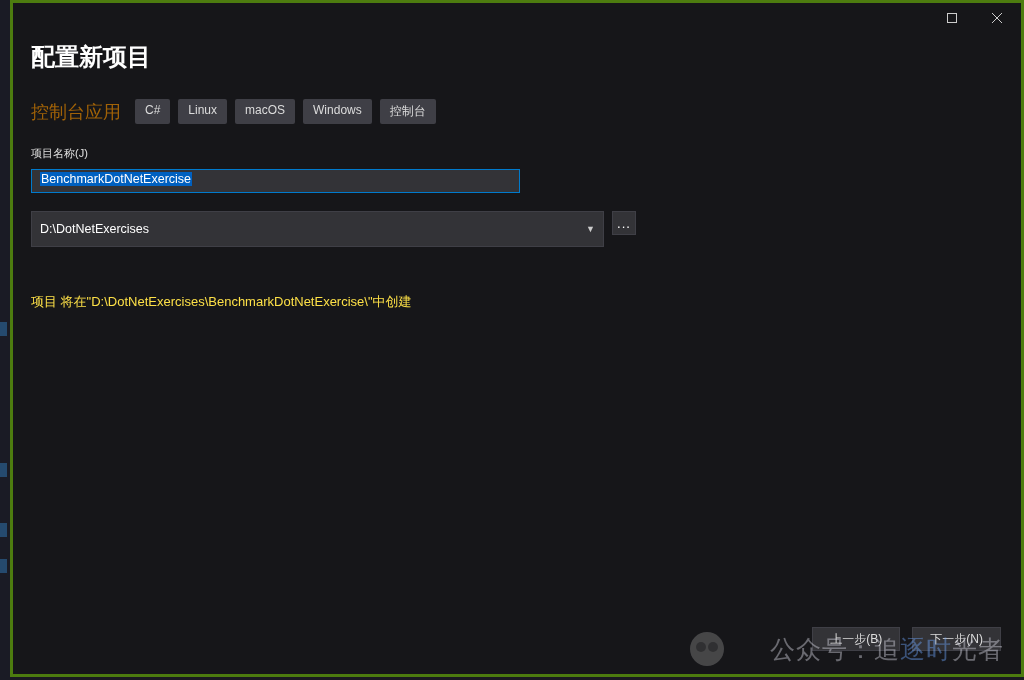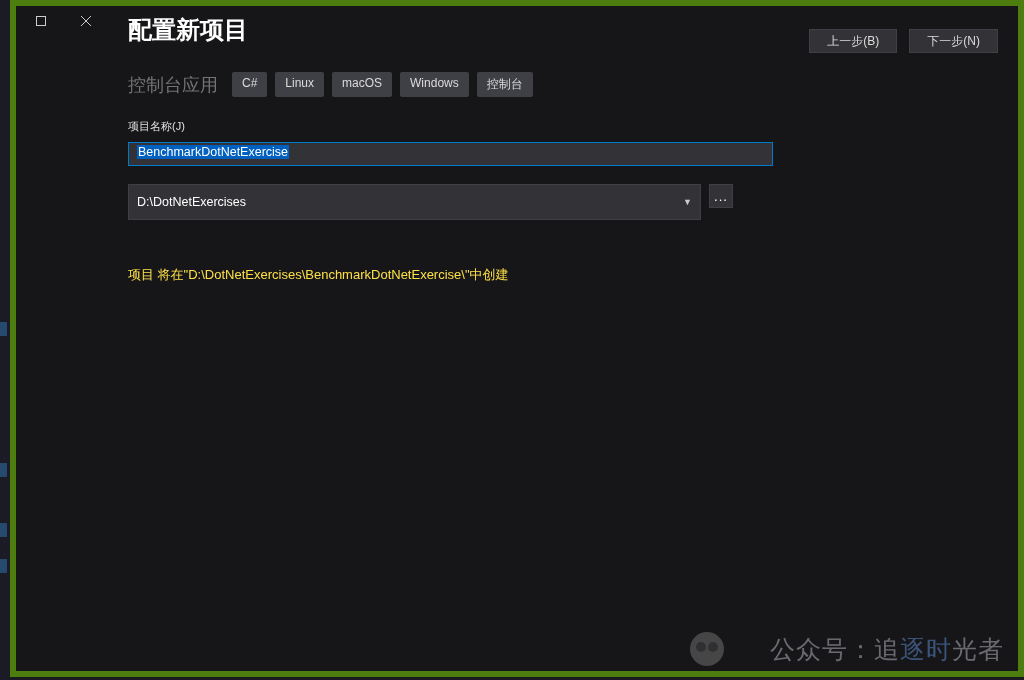--- a/index.html
+++ b/index.html
@@ -16,22 +16,23 @@
       overflow: hidden;
       position: relative;
     }
     .window {
       position: absolute;
       left: 10px;
       top: 0;
       right: 0;
       bottom: 3px;
       background: #161619;
-      border: 6px solid #4d7c0f;
-      display: flex;
+      border: 3px solid #4d7c0f;
+      display: flex;
+      flex-direction: column;
     }
     .titlebar {
       height: 30px;
       display: flex;
       justify-content: flex-end;
       align-items: center;
       padding: 0 2px;
     }
     .window-controls {
       display: flex;
@@ -66,21 +67,21 @@
       margin-bottom: 26px;
     }
     .subtitle-row {
       display: flex;
       align-items: center;
       gap: 14px;
       margin-bottom: 22px;
     }
     .subtitle {
       font-size: 18px;
-      color: #737373;
+      color: #a16207;
     }
     .tag {
       background: #3f3f46;
       color: #dcdcdc;
       font-size: 12px;
       padding: 4px 10px;
       border-radius: 2px;
     }
     .tags {
       display: flex;
@@ -278,21 +279,21 @@
       <div class="tags">
         <span class="tag">C#</span>
         <span class="tag">Linux</span>
         <span class="tag">macOS</span>
         <span class="tag">Windows</span>
         <span class="tag">控制台</span>
       </div>
     </div>
 
     <div class="form-label">项目名称(J)</div>
-    <div class="input-row" style="width:645px;">
+    <div class="input-row" style="width:489px;">
       <div class="text-input focused">
         <span class="selected-text">BenchmarkDotNetExercise</span>
       </div>
     </div>
 
     <div class="input-row">
       <div class="combo-input">
         <span>D:\DotNetExercises</span>
         <span class="combo-arrow">▼</span>
       </div>

